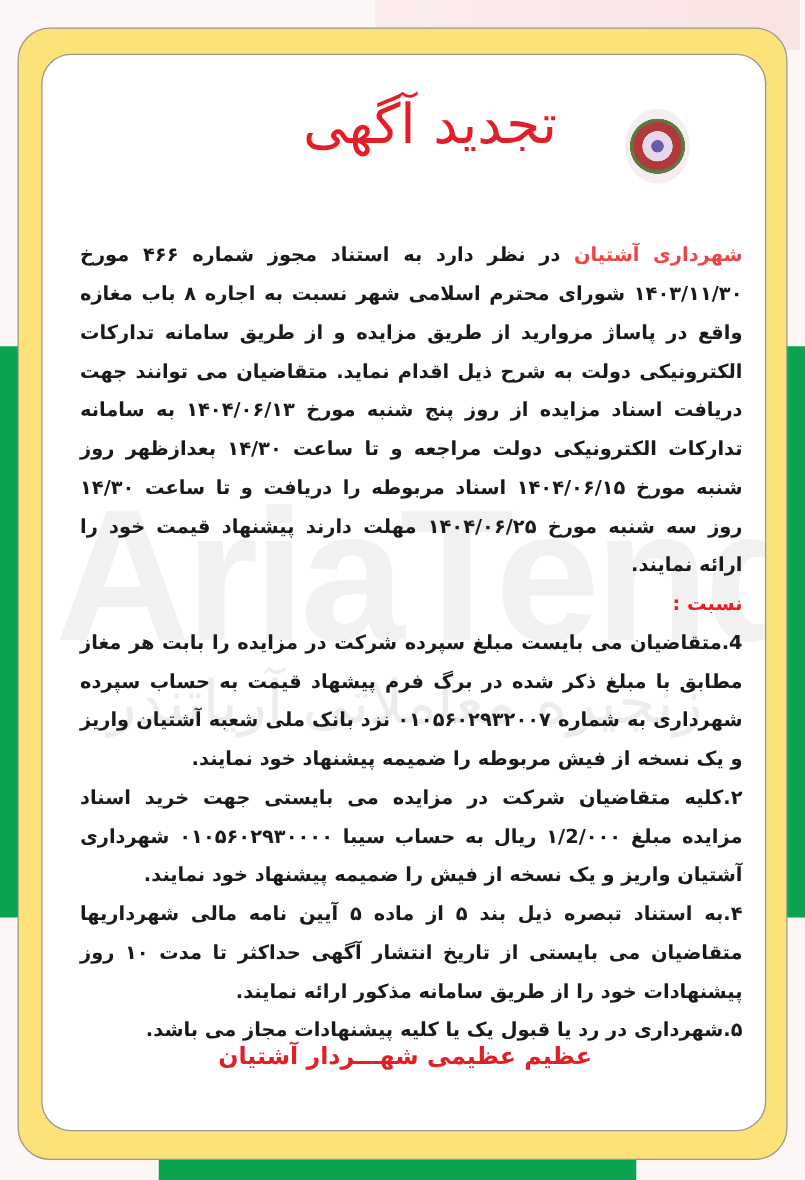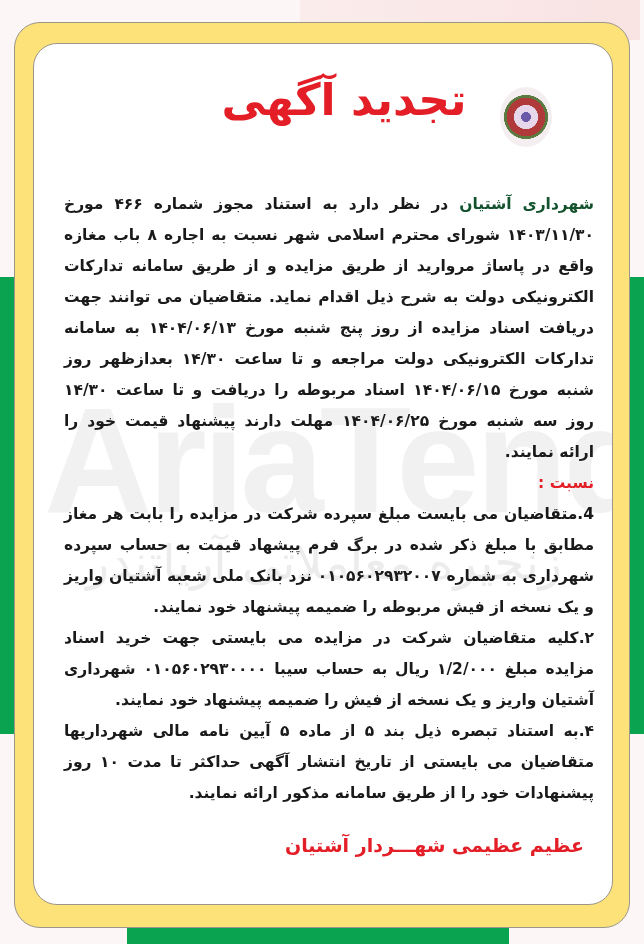--- a/index.html
+++ b/index.html
@@ -34,31 +34,31 @@
     position:absolute; left:0; top:490px; width:580px; text-align:center;
     font-size:48px; color:rgba(150,150,150,0.18); white-space:nowrap; direction:rtl;
     letter-spacing:12px; pointer-events:none;
   }
   .logo {
     position:absolute; left:466px; top:43px; width:52px; height:60px; border-radius:50%;
     background:radial-gradient(circle, #6a5aa8 0 12%, #e6d8ea 13% 30%, #b03a3a 31% 48%, #5a7a40 49% 55%, #f4eef0 56% 80%, #bfbfc8 81% 86%, #ffffff 87%);
   }
   .title {
     position:absolute; left:160px; top:28px; width:300px; text-align:center; direction:rtl;
-    color:#e41e26; font-weight:bold; font-size:44px; line-height:56px;
+    color:#e41e26; font-weight:normal; font-size:44px; line-height:56px;
   }
   .body-text {
     position:absolute; left:30px; top:145px; width:530px; direction:rtl; text-align:justify;
     color:#1a1a1a; font-weight:bold; font-size:15.5px; line-height:31px;
   }
   .body-text p { margin:0; }
-  .red { color:#14532d; }
+  .red { color:#ef4444; }
   .conditions-head { color:#e41e26; font-weight:bold; }
   .signature {
-    position:absolute; left:30px; top:790px; width:520px; direction:rtl; text-align:right;
+    position:absolute; left:30px; top:790px; width:520px; direction:rtl; text-align:center;
     color:#e41e26; font-weight:bold; font-size:19px;
   }
 </style>
 </head>
 <body>
 
 <div class="bg-watermark-top"></div>
 <div class="green-left"></div>
 <div class="green-right"></div>
 <div class="green-bottom"></div>
@@ -74,16 +74,17 @@
   <div class="title">
     <div>تجدید آگهی</div>
   </div>
 
   <div class="body-text">
     <p><span class="red">شهرداری آشتیان</span><span> در نظر دارد به استناد مجوز شماره ۴۶۶ مورخ ۱۴۰۳/۱۱/۳۰ شورای محترم اسلامی شهر نسبت به اجاره ۸ باب مغازه واقع در پاساژ مروارید از طریق مزایده و از طریق سامانه تدارکات الکترونیکی دولت به شرح ذیل اقدام نماید. متقاضیان می توانند جهت دریافت اسناد مزایده از روز پنج شنبه مورخ ۱۴۰۴/۰۶/۱۳ به سامانه تدارکات الکترونیکی دولت مراجعه و تا ساعت ۱۴/۳۰ بعدازظهر روز شنبه مورخ ۱۴۰۴/۰۶/۱۵ اسناد مربوطه را دریافت و تا ساعت ۱۴/۳۰ روز سه شنبه مورخ ۱۴۰۴/۰۶/۲۵ مهلت دارند پیشنهاد قیمت خود را ارائه نمایند.</span></p>
     <p class="conditions-head">نسبت :</p>
     <p>4.متقاضیان می بایست مبلغ سپرده شرکت در مزایده را بابت هر مغاز مطابق با مبلغ ذکر شده در برگ فرم پیشهاد قیمت به حساب سپرده شهرداری به شماره ۰۱۰۵۶۰۲۹۳۲۰۰۷ نزد بانک ملی شعبه آشتیان واریز و یک نسخه از فیش مربوطه را ضمیمه پیشنهاد خود نمایند.</p>
     <p>۲.کلیه متقاضیان شرکت در مزایده می بایستی جهت خرید اسناد مزایده مبلغ ۱/2/۰۰۰ ریال به حساب سیبا ۰۱۰۵۶۰۲۹۳۰۰۰۰ شهرداری آشتیان واریز و یک نسخه از فیش را ضمیمه پیشنهاد خود نمایند.</p>
     <p>۴.به استناد تبصره ذیل بند ۵ از ماده ۵ آیین نامه مالی شهرداریها متقاضیان می بایستی از تاریخ انتشار آگهی حداکثر تا مدت ۱۰ روز پیشنهادات خود را از طریق سامانه مذکور ارائه نمایند.</p>
+    <p>۵.شهرداری در رد یا قبول یک یا کلیه پیشنهادات مجاز می باشد.</p>
   </div>
 
   <div class="signature">عظیم عظیمی شهـــردار آشتیان</div>
 </div>
 
 </body></html>

